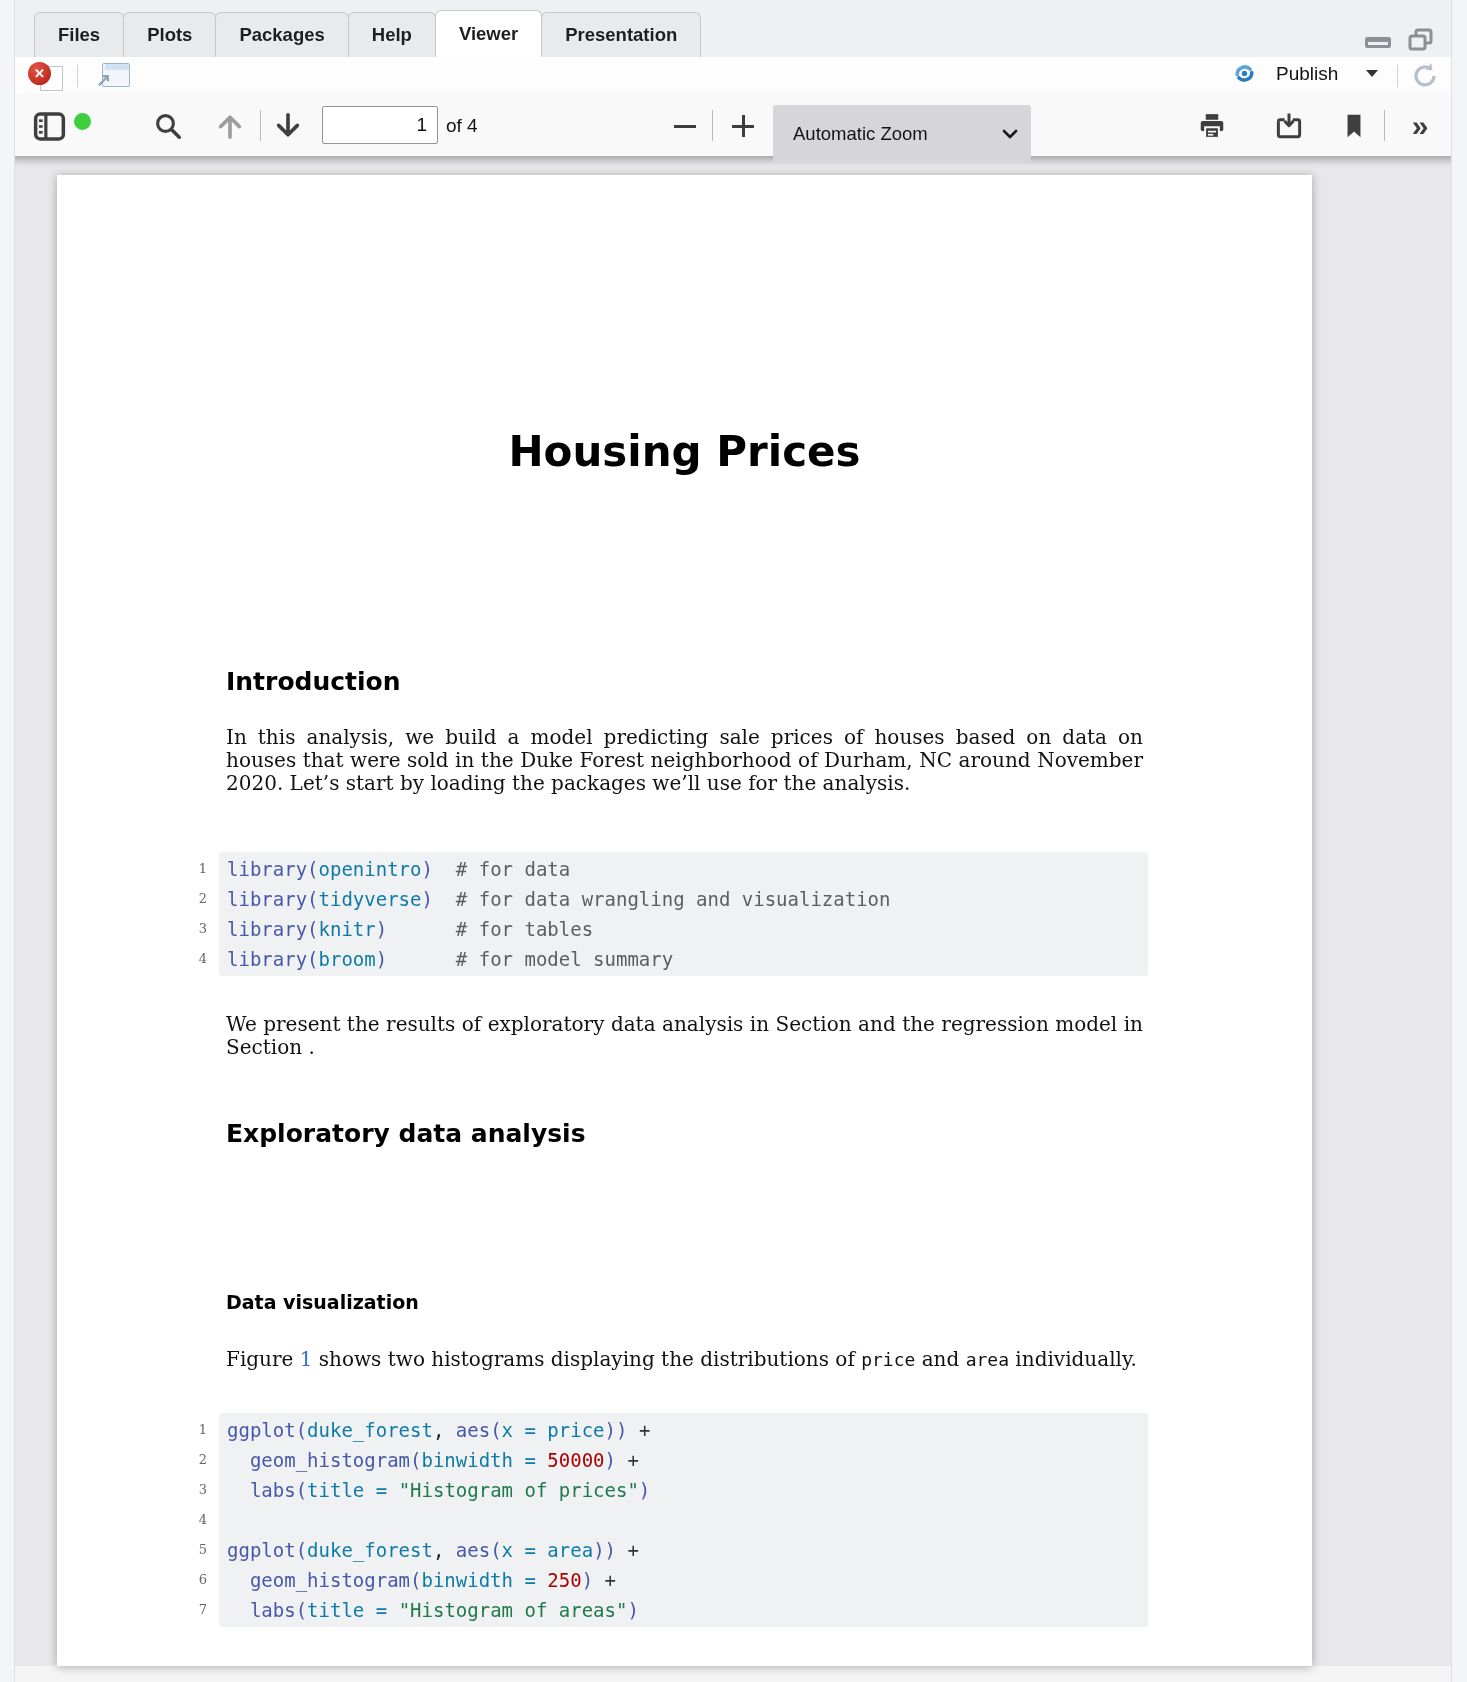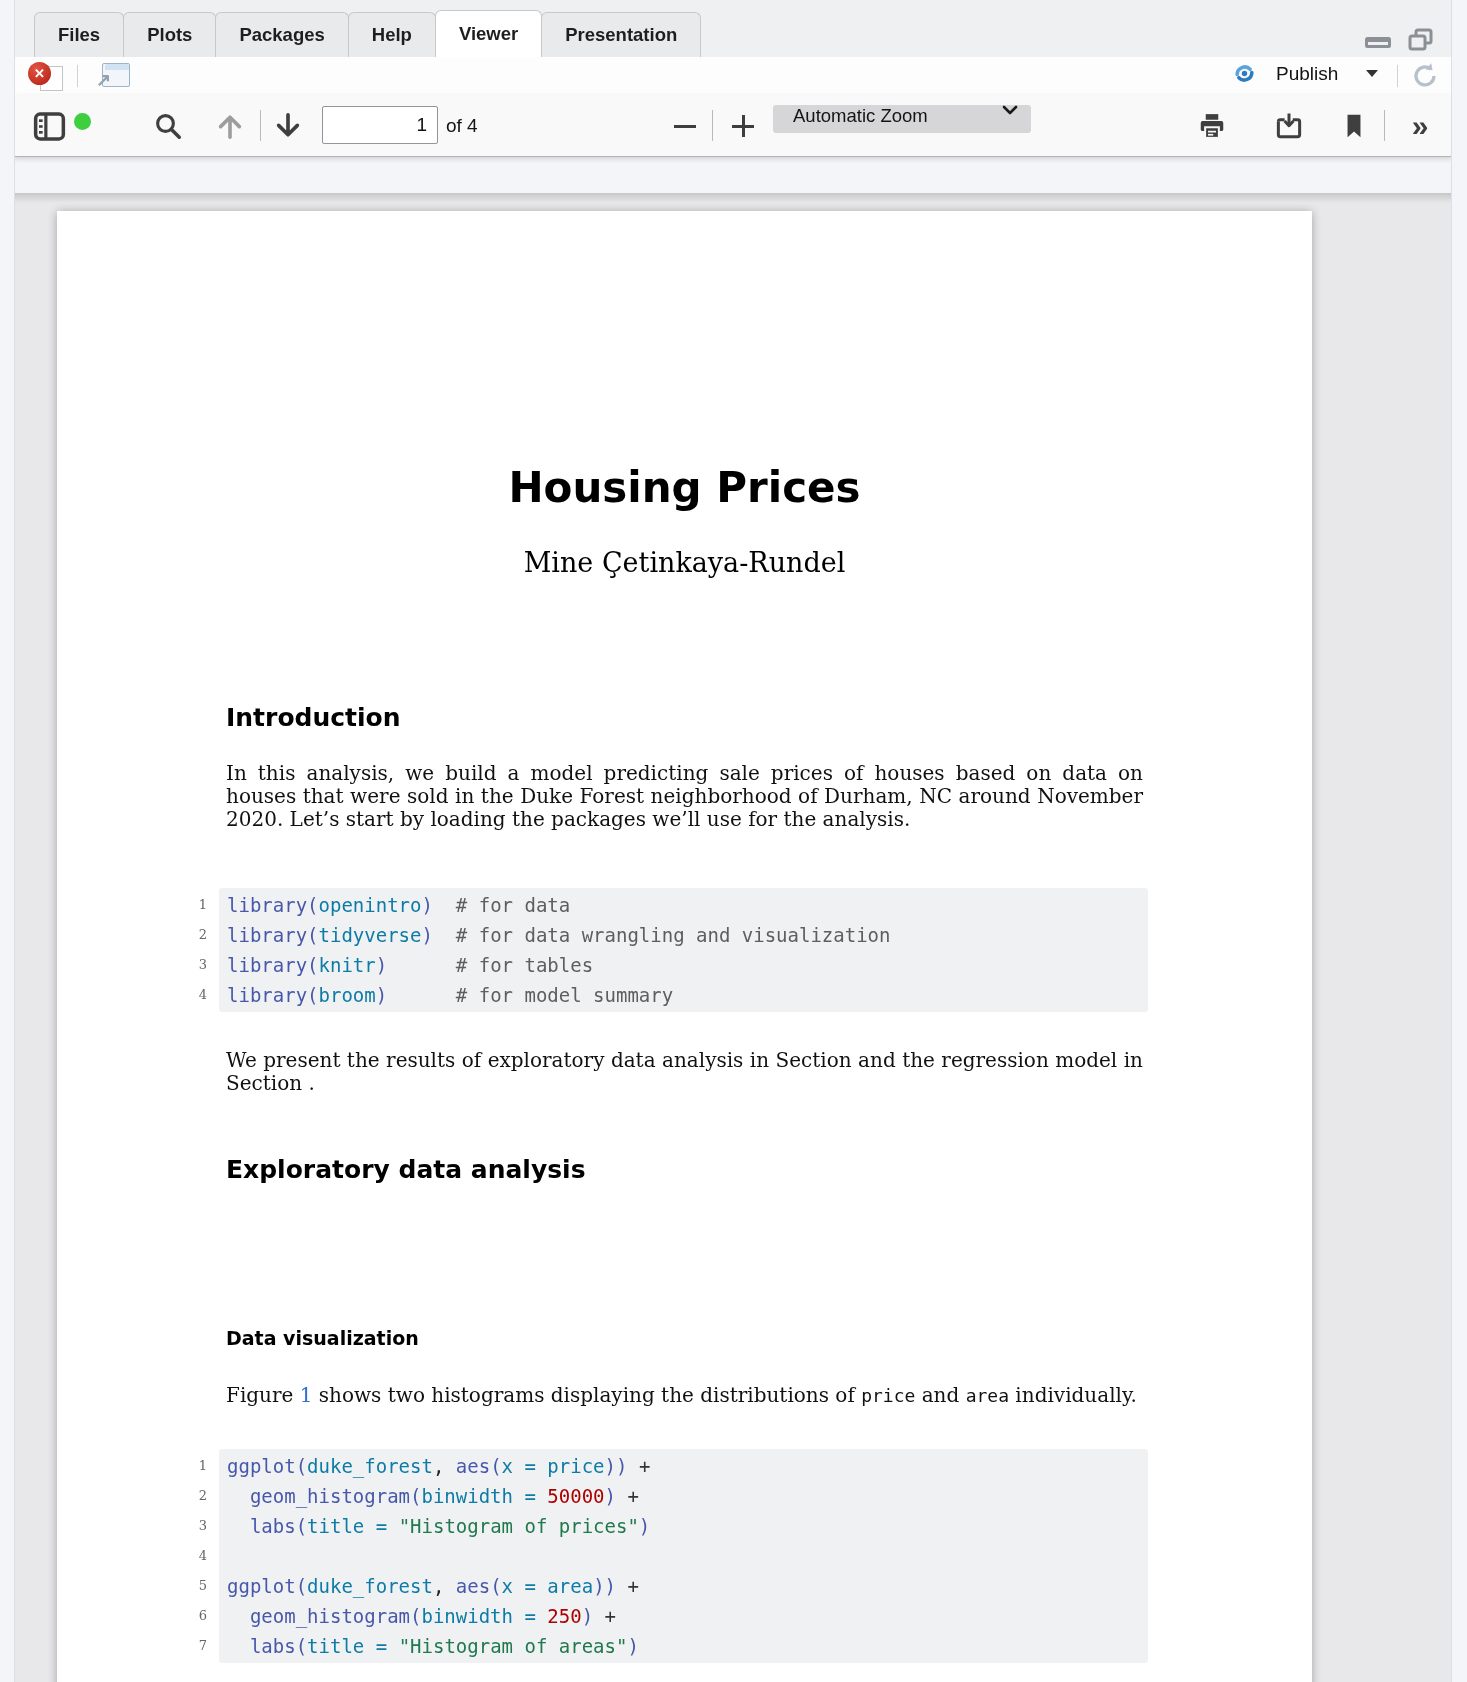--- a/index.html
+++ b/index.html
@@ -44,31 +44,31 @@
           border-bottom:1px solid #b3b3b6;z-index:3;box-shadow:0 2px 5px rgba(0,0,0,.14);}
   .pdfbar .btn{position:absolute;top:13px;width:36px;height:36px;display:flex;align-items:center;
                justify-content:center;cursor:pointer;}
   .vsep3{position:absolute;top:15px;width:1px;height:31px;background:#b9b9bb;}
   .greendot{position:absolute;left:41px;top:3px;width:17px;height:17px;border-radius:50%;
             background:#3ecf3e;border:2px solid #f9f9fa;z-index:2;}
   .pageinput{position:absolute;left:308px;top:11px;width:100px;height:36px;border:1px solid #94949a;
              border-radius:2px;background:#fff;font-size:19px;text-align:right;padding:0 10px 0 4px;
              font-family:"Liberation Sans",sans-serif;color:#111;}
   .ofpages{position:absolute;left:432px;top:0;height:61px;line-height:61px;font-size:19px;color:#141414;}
-  .zoomsel{position:absolute;left:759px;top:10px;width:258px;height:28px;background:#d6d6d9;
-           border-radius:3px;display:flex;align-items:flex-start;cursor:pointer;}
+  .zoomsel{position:absolute;left:759px;top:10px;width:258px;height:58px;background:#d6d6d9;
+           border-radius:3px;display:flex;align-items:center;cursor:pointer;}
   .zoomsel .lbl{margin-left:20px;font-size:18.5px;color:#141414;}
   .zoomsel svg{position:absolute;right:13px;}
   .minusglyph{width:22px;height:3px;background:#3e3e3e;}
   .plusglyph{position:relative;width:22px;height:22px;}
   .plusglyph::before{content:"";position:absolute;left:0;top:9.5px;width:22px;height:3px;background:#3e3e3e;}
   .plusglyph::after{content:"";position:absolute;left:9.5px;top:0;width:3px;height:22px;background:#3e3e3e;}
 
   
-  .viewer{position:absolute;left:14px;right:15px;top:157px;bottom:0;background:#e8e8ea;margin-top:36px;}
+  .viewer{position:absolute;left:14px;right:15px;top:157px;bottom:0;background:#e8e8ea;}
   .viewer .topshadow{position:absolute;left:0;right:0;top:0;height:10px;
                      background:linear-gradient(rgba(0,0,0,.14),rgba(0,0,0,0));}
   .bottomband{position:absolute;left:0;right:0;top:1509px;height:16px;background:#f5f5f6;}
   .page{position:absolute;left:43px;top:18px;width:1255px;height:1491px;background:#ffffff;
         box-shadow:0 1px 9px rgba(0,0,0,.30);}
 
   .doc-title{position:absolute;left:0;width:100%;top:252px;text-align:center;
              font-family:"DejaVu Sans",sans-serif;font-weight:700;font-size:42px;color:#000;}
   .doc-author{position:absolute;left:0;width:100%;top:336px;text-align:center;
              font-family:"DejaVu Serif",serif;font-size:27px;color:#000;}
@@ -230,21 +230,20 @@
       <span>»</span>
     </div>
   </div>
 
   <div class="viewer">
     <div class="topshadow"></div>
     <div class="bottomband"></div>
 
     <div class="page">
       <div class="doc-title">Housing Prices</div>
-      <div class="doc-author">Mine Çetinkaya-Rundel</div>
 
       <div class="h1" style="top:492px">Introduction</div>
       <div class="para" style="top:551px">In this analysis, we build a model predicting sale prices of houses based on data on houses that were sold in the Duke Forest neighborhood of Durham, NC around November 2020. Let’s start by loading the packages we’ll use for the analysis.</div>
 
       <div class="codeblock" style="top:677px">
           <div class="code-line"><span class="ln">1</span><span class="tk-k">library(</span><span class="tk-v">openintro</span><span class="tk-k">)</span><span class="tk-t">  </span><span class="tk-c"># for data</span></div>
           <div class="code-line"><span class="ln">2</span><span class="tk-k">library(</span><span class="tk-v">tidyverse</span><span class="tk-k">)</span><span class="tk-t">  </span><span class="tk-c"># for data wrangling and visualization</span></div>
           <div class="code-line"><span class="ln">3</span><span class="tk-k">library(</span><span class="tk-v">knitr</span><span class="tk-k">)</span><span class="tk-t">      </span><span class="tk-c"># for tables</span></div>
           <div class="code-line"><span class="ln">4</span><span class="tk-k">library(</span><span class="tk-v">broom</span><span class="tk-k">)</span><span class="tk-t">      </span><span class="tk-c"># for model summary</span></div>
         </div>

